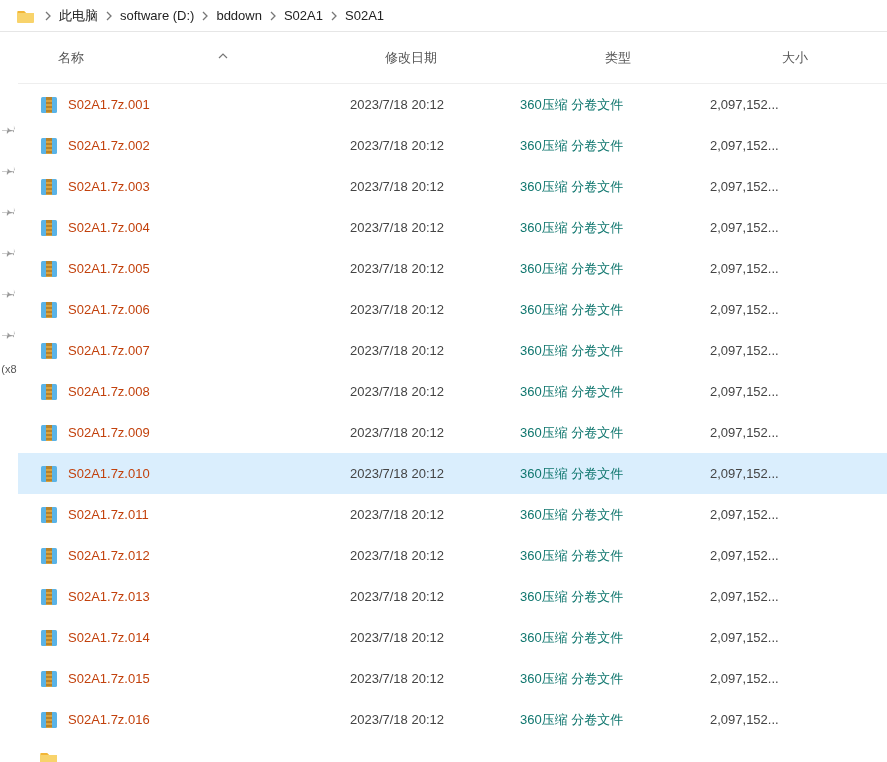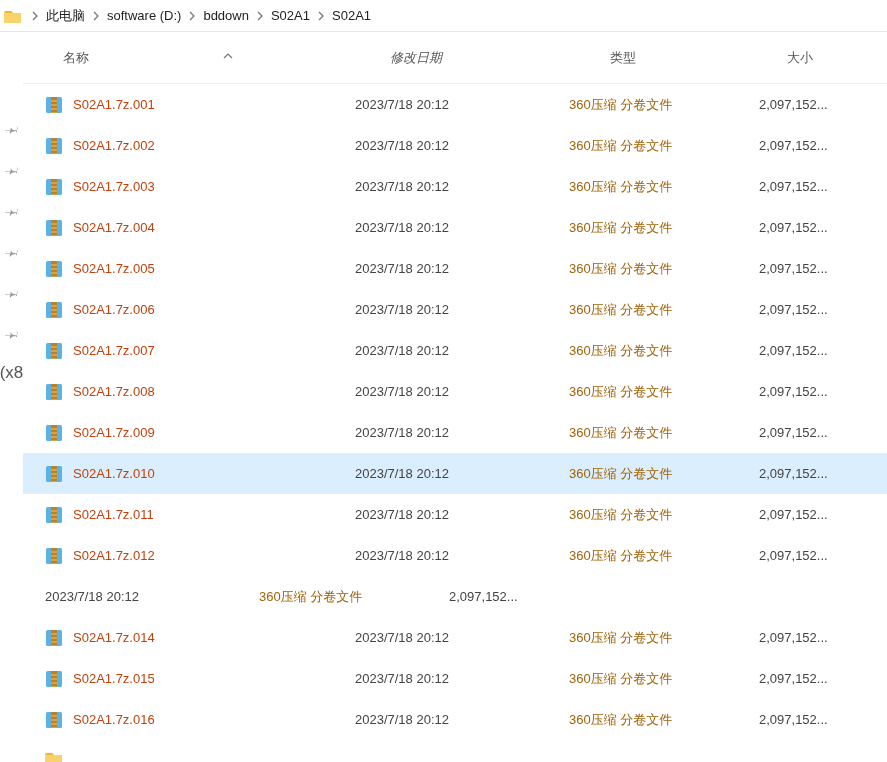--- a/index.html
+++ b/index.html
@@ -9,21 +9,21 @@
     background: #fff;
     color: #333;
     width: 887px;
     overflow: hidden;
   }
   .breadcrumb {
     display: flex;
     align-items: center;
     height: 32px;
     border-bottom: 1px solid #e6e6e6;
-    padding-left: 4px;
+    padding-left: 17px;
     background: #fff;
   }
   .folder-icon-top {
     width: 18px; height: 16px;
     margin-right: 6px;
   }
   .crumb {
     display: flex;
     align-items: center;
     padding: 0 4px;
@@ -48,39 +48,39 @@
     display: flex;
     flex-direction: column;
     align-items: center;
   }
   .pin {
     width: 14px; height: 14px;
     margin-bottom: 27px;
     color: #777;
   }
   .x8 {
-    font-size: 17px;
+    font-size: 11px;
     color: #555;
     white-space: nowrap;
     margin-top: -5px;
     margin-bottom: 22px;
   }
   .content {
     flex: 1;
   }
   .header-row {
     display: flex;
     align-items: center;
     height: 52px;
     border-bottom: 1px solid #eee;
     position: relative;
     gap: 27px;
   }
   .col-name { width: 340px; padding-left: 40px; }
-  .col-date { width: 170px; font-style: italic; }
+  .col-date { width: 170px; }
   .col-type { width: 150px; margin-left: 23px; }
   .col-size { width: 105px; font-family: Liberation Mono, monospace; }
   .hdr {
     color: #555;
     font-size: 13px;
     display: flex;
     align-items: center;
   }
   .sort-caret {
     position: absolute;
@@ -95,21 +95,21 @@
     padding-left: 22px;
   }
   .file-row.sel { background: #daeefd; }
   .file-icon {
     width: 18px; height: 18px;
     margin-right: 10px;
     flex-shrink: 0;
   }
   .cell-name { width: 310px; display:flex; align-items:center; }
   .cell-date { width: 170px; color:#444; }
-  .cell-type { width: 150px; color:#a16207;margin-left:44px; }
+  .cell-type { width: 150px; color:#0f766e; }
   .cell-size { width: 105px; color:#444;margin-left:40px; }
   .fname { color:#c2410c; }
   .folder-row {
     display:flex; align-items:center; height:38px; padding-left:22px;
   }
 </style>
 </head>
 <body>
 
 <div class="breadcrumb">
@@ -376,20 +376,31 @@
                 <rect x="6" y="10" width="6" height="2" fill="#b8822a"></rect>
                 <rect x="6" y="14" width="6" height="2" fill="#b8822a"></rect>
               </svg></span>
             <span class="fname">S02A1.7z.012</span>
           </div>
           <div class="cell-date">2023/7/18 20:12</div>
           <div class="cell-type">360压缩 分卷文件</div>
           <div class="cell-size">2,097,152...</div>
         </div>
         <div class="file-row">
+          <div class="cell-name">
+            <span class="file-icon"><svg viewBox="0 0 18 18">
+                <rect x="1" y="1" width="16" height="16" rx="1.5" fill="#5ab3e6"></rect>
+                <rect x="6" y="1" width="6" height="16" fill="#d9a23e"></rect>
+                <rect x="6" y="1" width="6" height="3" fill="#b8822a"></rect>
+                <rect x="6" y="6" width="6" height="2" fill="#b8822a"></rect>
+                <rect x="6" y="10" width="6" height="2" fill="#b8822a"></rect>
+                <rect x="6" y="14" width="6" height="2" fill="#b8822a"></rect>
+              </svg></span>
+            <span class="fname">S02A1.7z.013</span>
+          </div>
           <div class="cell-date">2023/7/18 20:12</div>
           <div class="cell-type">360压缩 分卷文件</div>
           <div class="cell-size">2,097,152...</div>
         </div>
         <div class="file-row">
           <div class="cell-name">
             <span class="file-icon"><svg viewBox="0 0 18 18">
                 <rect x="1" y="1" width="16" height="16" rx="1.5" fill="#5ab3e6"></rect>
                 <rect x="6" y="1" width="6" height="16" fill="#d9a23e"></rect>
                 <rect x="6" y="1" width="6" height="3" fill="#b8822a"></rect>

